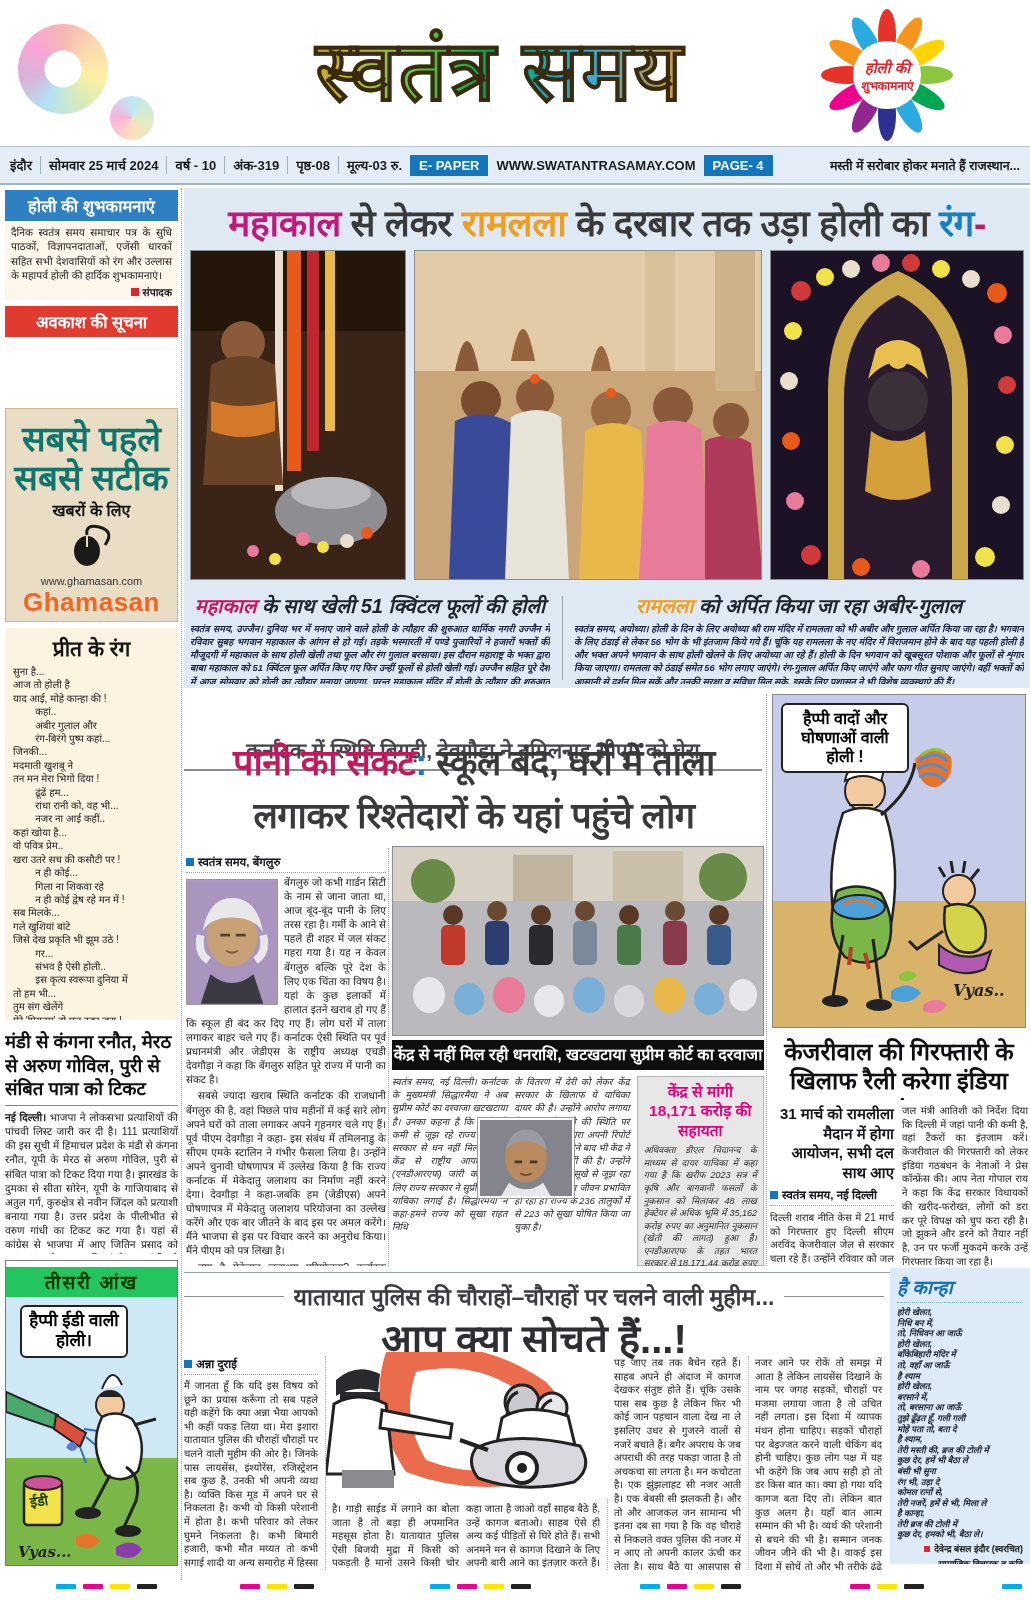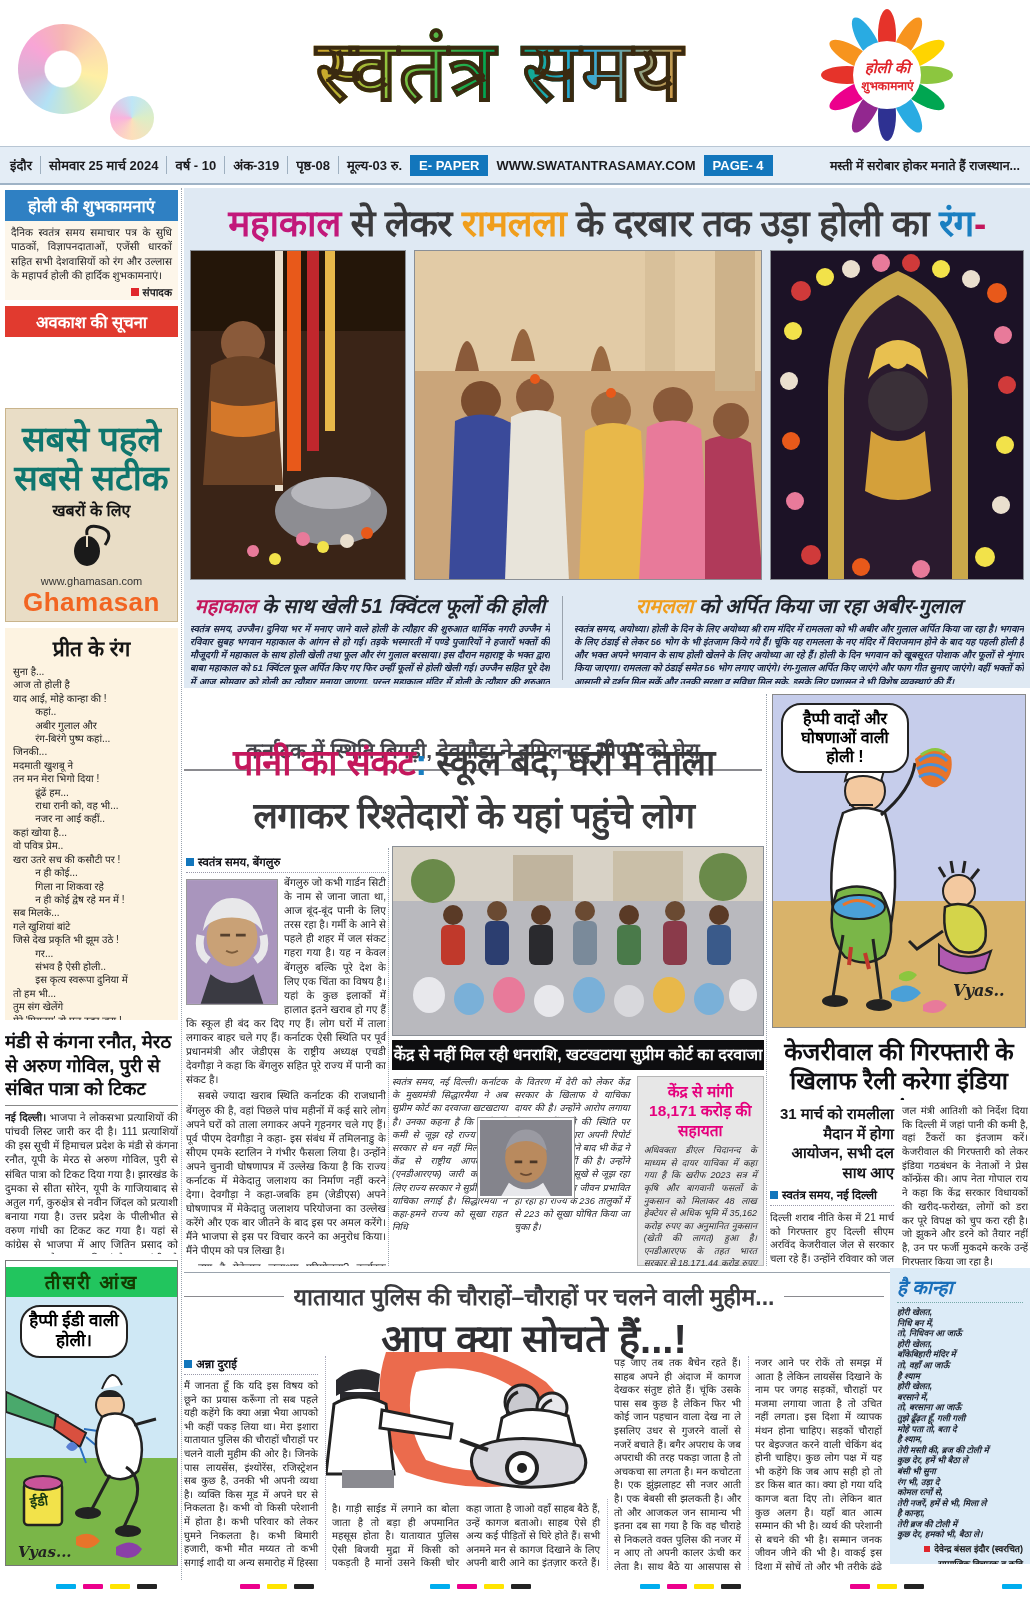--- a/index.html
+++ b/index.html
@@ -44,21 +44,21 @@
   .ad .mid { font-size:16px; font-weight:800; color:#141414; margin-top:2px; }
   .ad .url { font-size:11px; color:#333; margin-top:4px; }
   .ad .brand { font-size:26px; font-weight:900; color:#f26522; letter-spacing:.5px; }
   .ad .dotcom { display:inline-block; background:#cc2027; color:#fff; font-size:10px; font-weight:800; padding:1px 5px; border-radius:2px; margin-left:60px; margin-top:-2px; }
   .poem-box { background:#fdf3e1; padding:6px 8px; }
   .poem-title { text-align:center; font-size:21px; font-weight:900; color:#161616; margin-bottom:3px; }
   .poem-lines { white-space:pre-wrap; font-size:10px; line-height:13.4px; color:#222; }
   .side-art-head { font-size:18.5px; font-weight:900; line-height:1.28; color:#101012; border-bottom:1px solid #888; padding-bottom:4px; }
   .side-art-body { font-size:10.4px; line-height:1.36; margin-top:5px; }
   .cartoon-head { background:#22c55e; text-align:center; font-weight:900; font-size:19px; color:#143a00; padding:2px; letter-spacing:2px;margin-top:6px; }
-  .bubble { position:absolute; background:#fff; border:2px solid #222; border-radius:20px; padding:4px 7px; font-weight:800; text-align:center; line-height:1.2; }
+  .bubble { position:absolute; background:#fff; border:2px solid #222; border-radius:6px; padding:4px 7px; font-weight:800; text-align:center; line-height:1.2; }
   .signature { position:absolute; font-style:italic; font-weight:700; color:#222; font-family:"DejaVu Serif", serif; }
 
   
   .topsec { left:184px; top:188px; width:846px; height:500px; background:#dfe9f3; }
   .top-headline { left:190px; top:196px; width:834px; height:52px; text-align:center; font-size:37px; font-weight:900; letter-spacing:-.5px; color:#3a3a3c; }
   .hl-magenta { color:#c2187a; } .hl-orange { color:#f09e1c; } .hl-blue { color:#1a7fc1; } .hl-crimson { color:#c4175c; }
   .photo { border:1px solid #8a8f96; }
   .cap-head { text-align:center; font-size:20px; font-weight:900; font-style:italic; color:#20242c; }
   .cap-body { font-size:9.4px; line-height:1.4; font-style:italic; color:#1b2744; text-align:justify; margin-top:3px; font-weight:600; }
 

